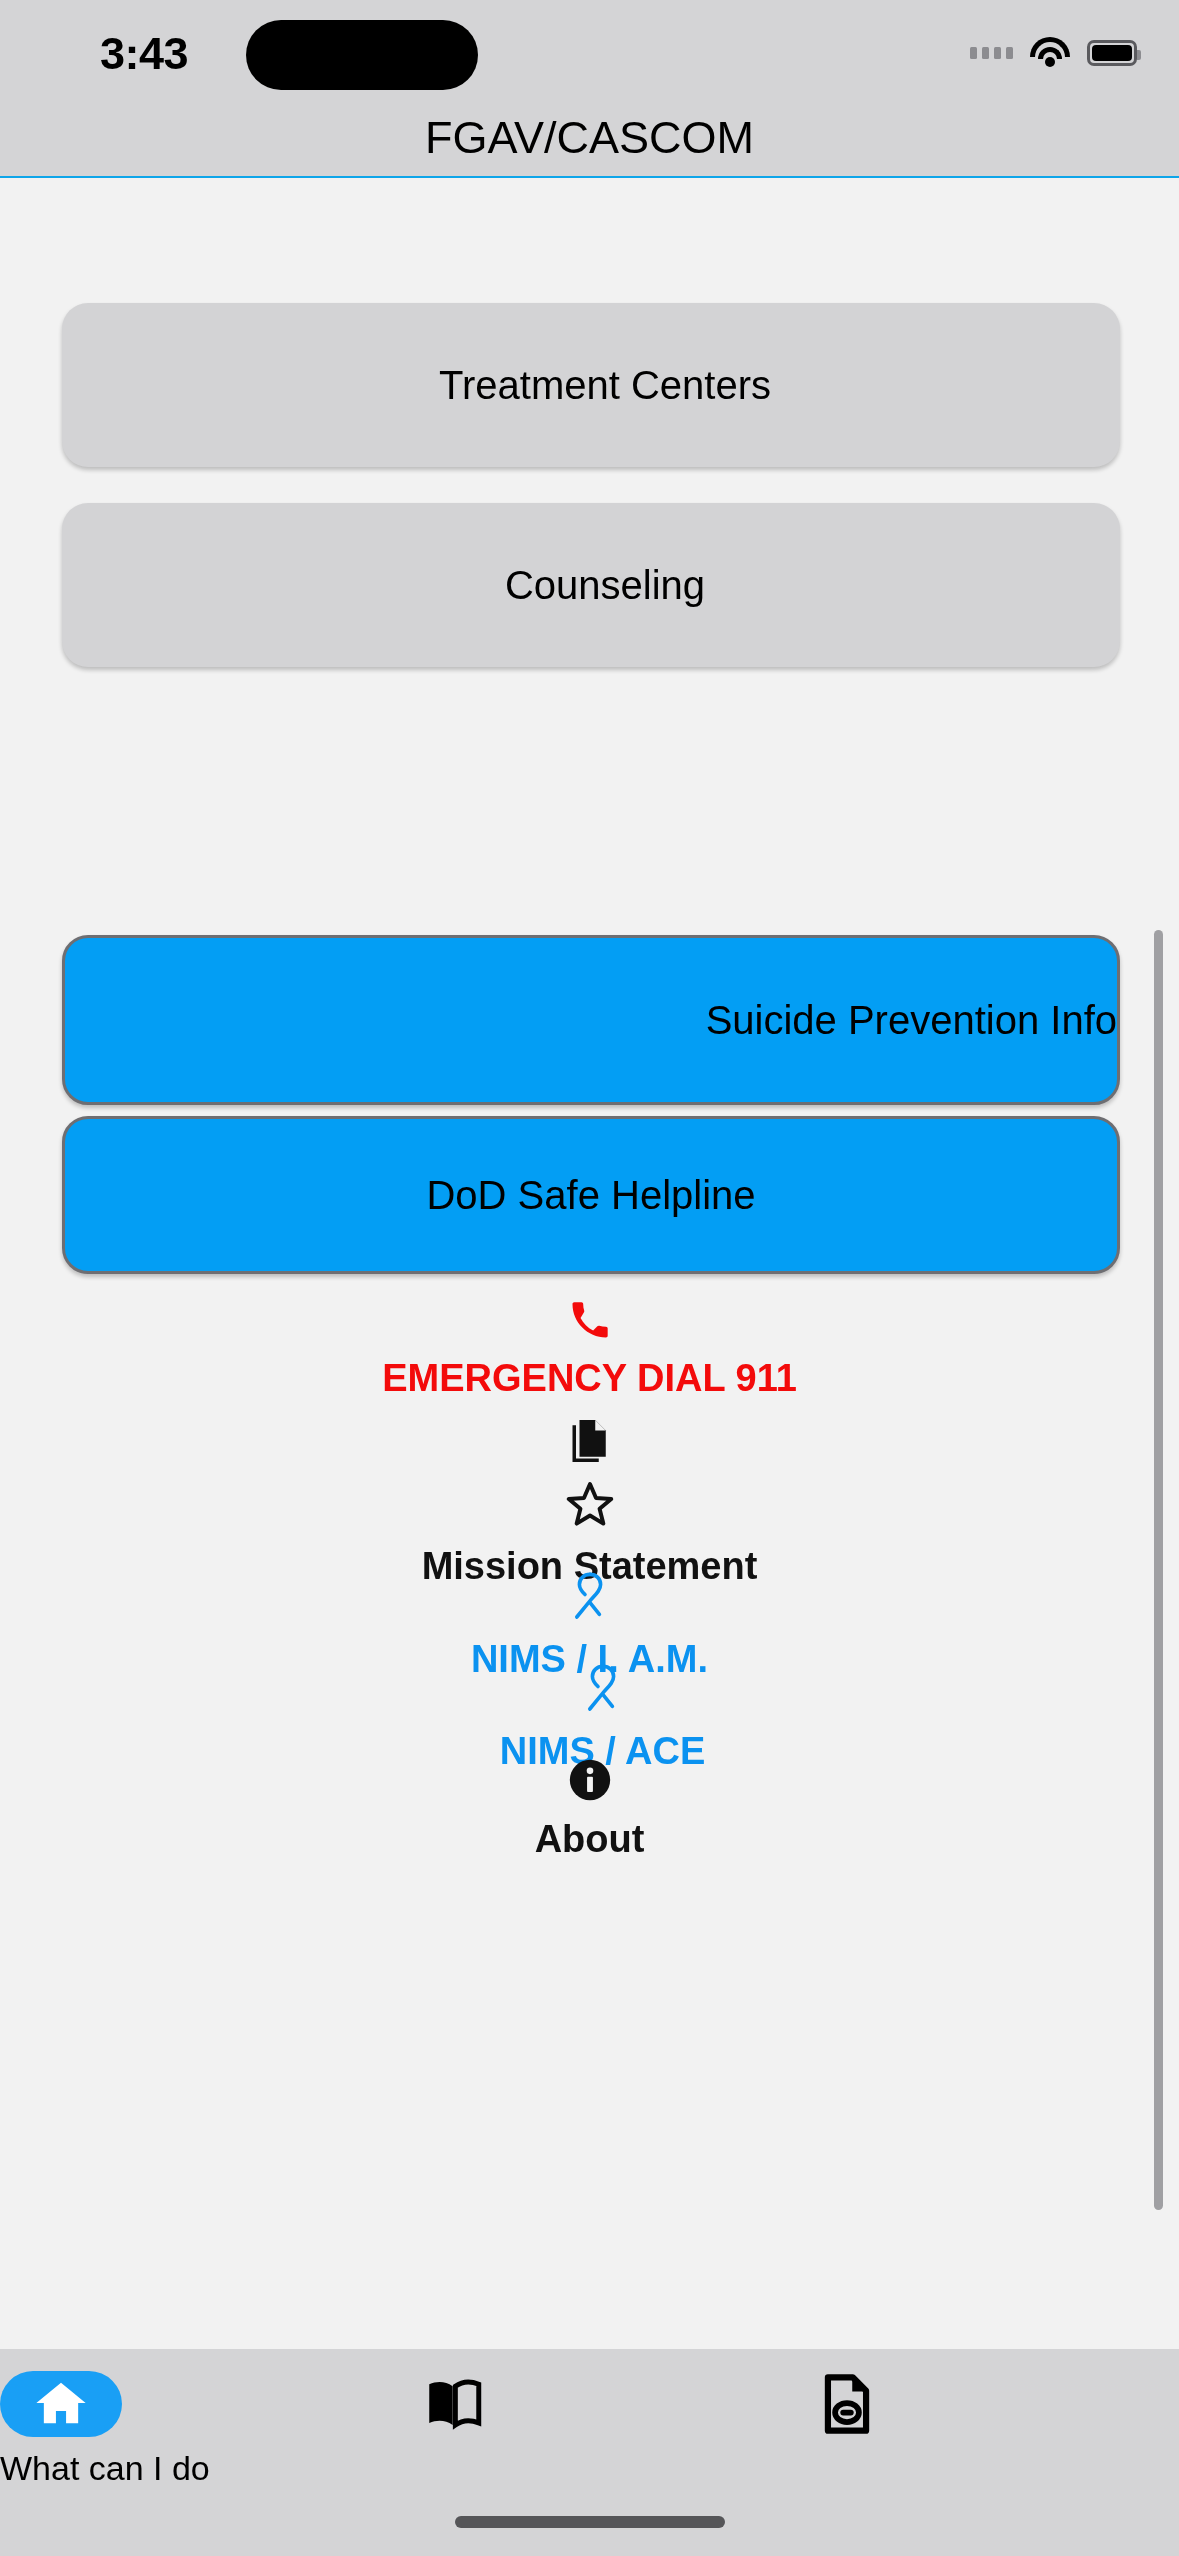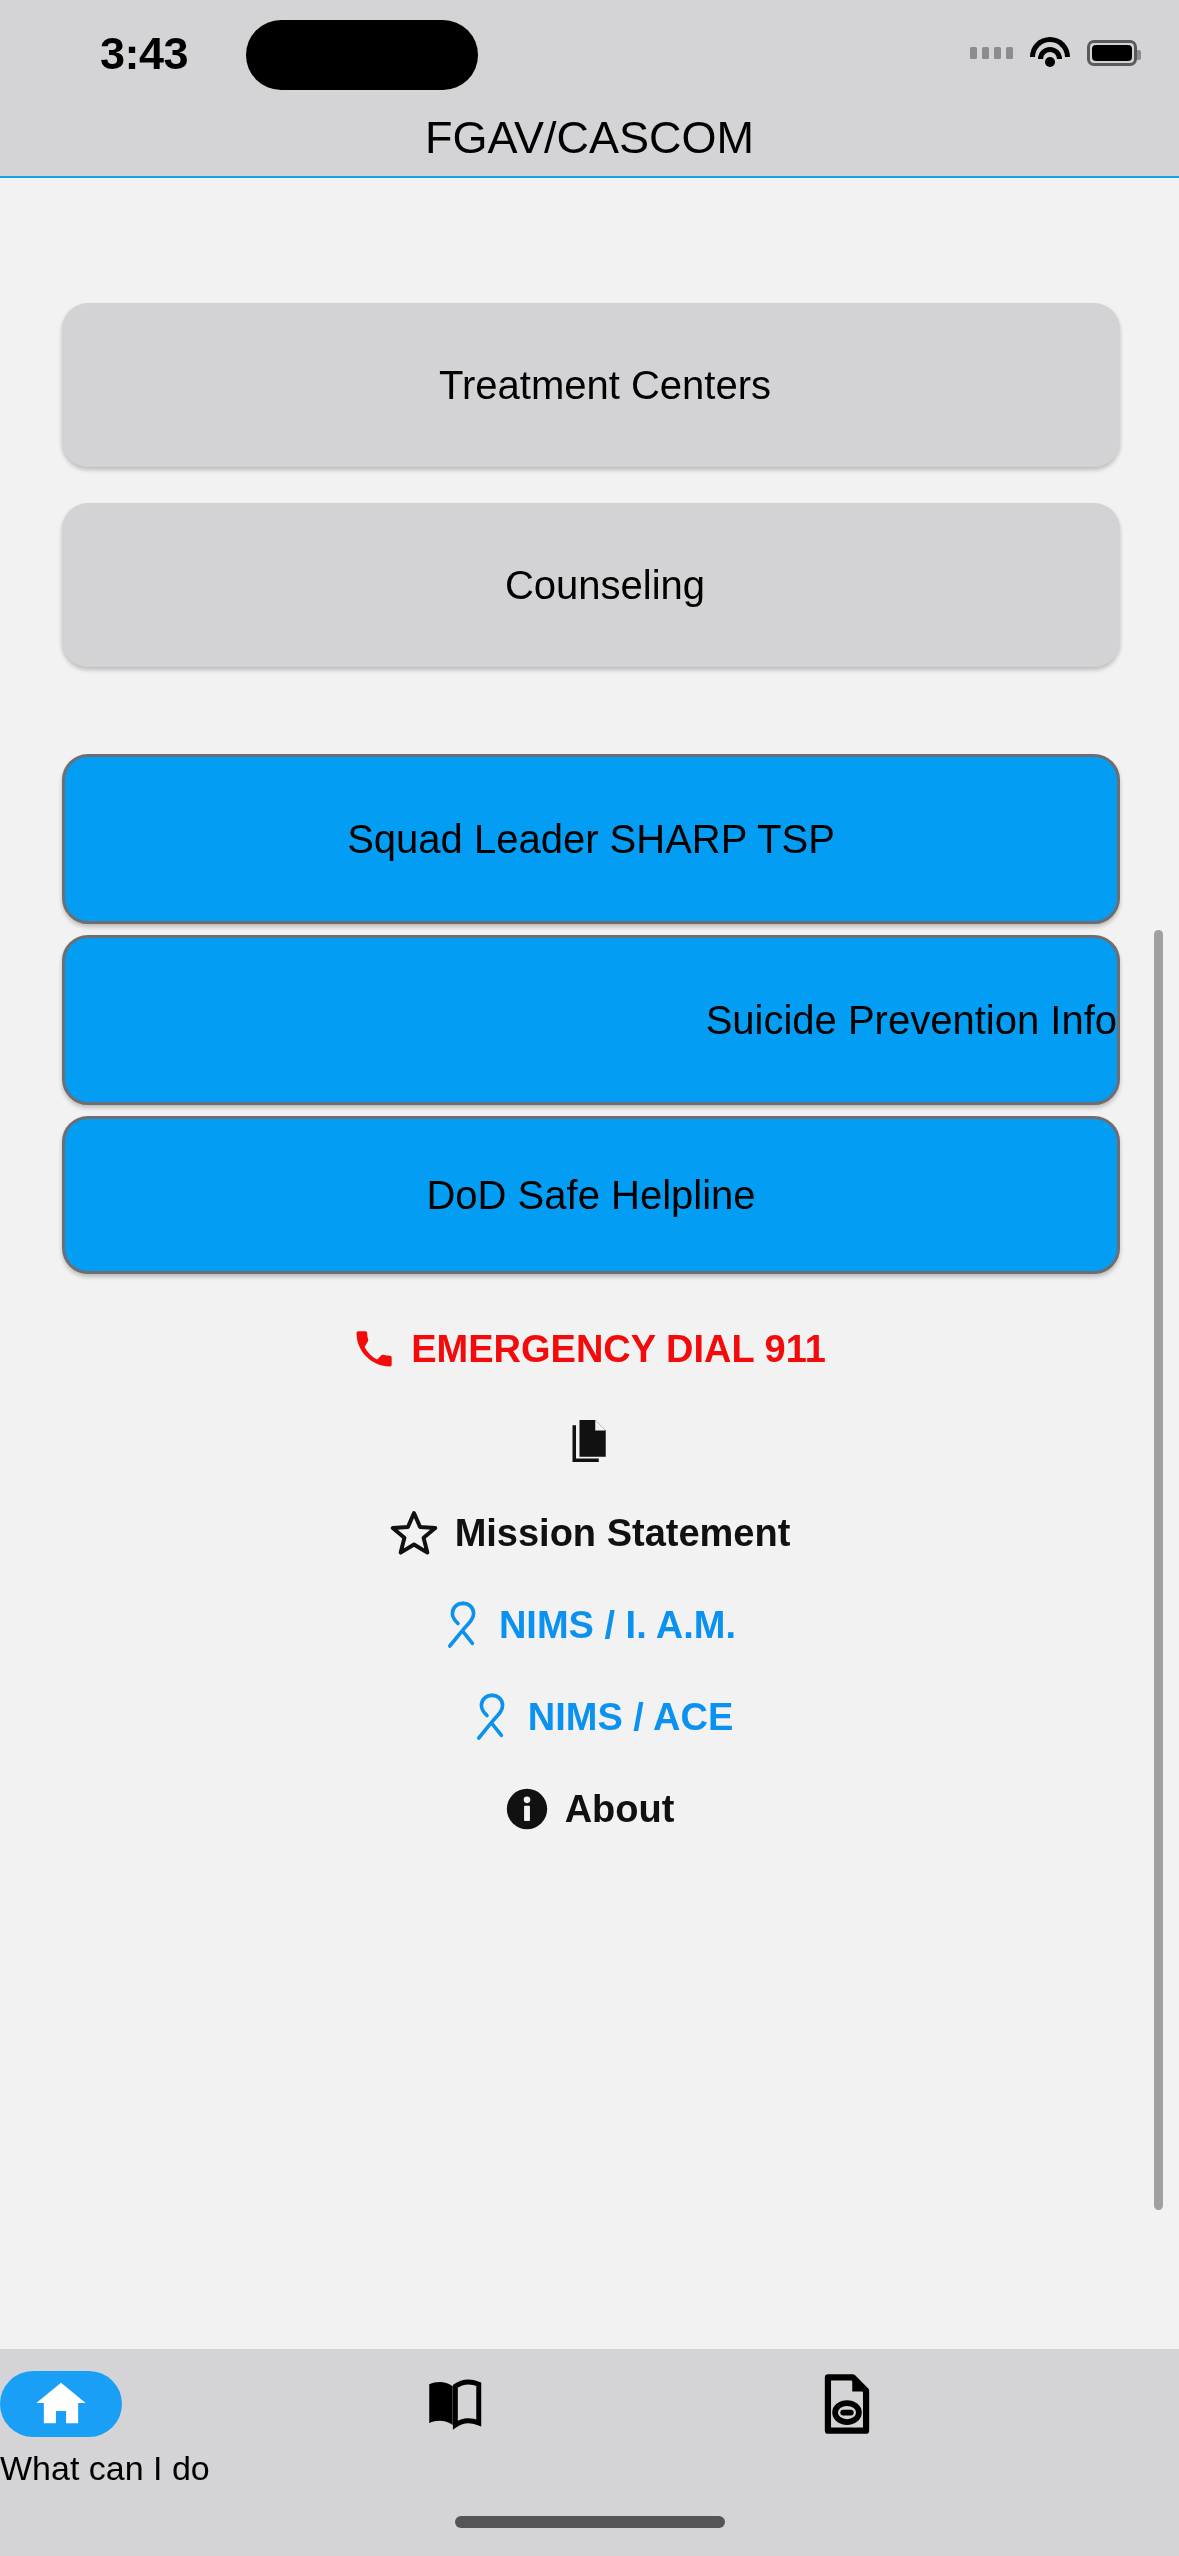--- a/index.html
+++ b/index.html
@@ -78,20 +78,21 @@
   #btn-dod{ top:937px; height:158px;text-align:right; }
 
   
   #links{
     position:absolute; top:1280px; left:0; width:1179px; height:1070px;
   }
   .link-row{
     position:absolute; left:0; width:1179px;
     display:flex; align-items:center; justify-content:center; gap:16px;
     font-weight:bold;
+    flex-direction:column;
   }
   .link-row .lbl{ white-space:nowrap; }
   .ico{ display:flex; align-items:center; justify-content:center; flex:0 0 auto; }
 
   #row-emergency{ top:38px; height:62px; font-size:38px; color:#f30b0b; }
   #row-guides   { top:130px; height:62px; font-size:38px; color:#111; }
   #row-mission  { top:222px; height:62px; font-size:38px; color:#111; }
   #row-iam      { top:314px; height:62px; font-size:38px; color:#0b92f0; }
   #row-ace      { top:406px; height:62px; font-size:38px; color:#0b92f0;padding-left:26px; }
   #row-about    { top:498px; height:62px; font-size:38px; color:#111; }
@@ -163,23 +164,20 @@
   <div id="content">
 
     <div class="big-btn gray-btn" id="btn-treatment">
       <span>Treatment Centers</span>
     </div>
 
     <div class="big-btn gray-btn" id="btn-counseling">
       <span>Counseling</span>
     </div>
 
-    <div class="big-btn blue-btn" id="btn-squad">
-      <span>Squad Leader SHARP TSP</span>
-    </div>
 
     <div class="big-btn blue-btn" id="btn-suicide">
       <span>Suicide Prevention Info</span>
     </div>
 
     <div class="big-btn blue-btn" id="btn-dod">
       <span>DoD Safe Helpline</span>
     </div>
   </div>
 

